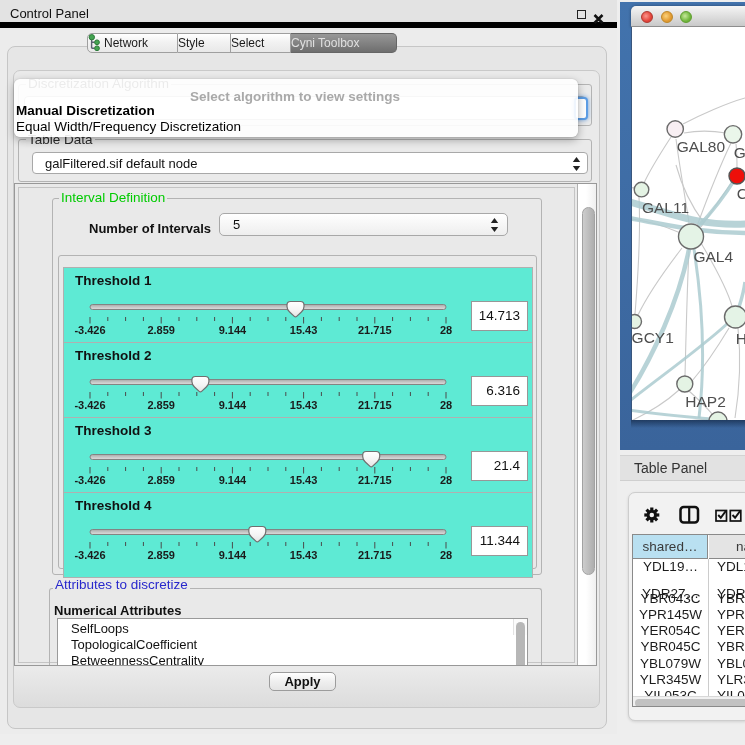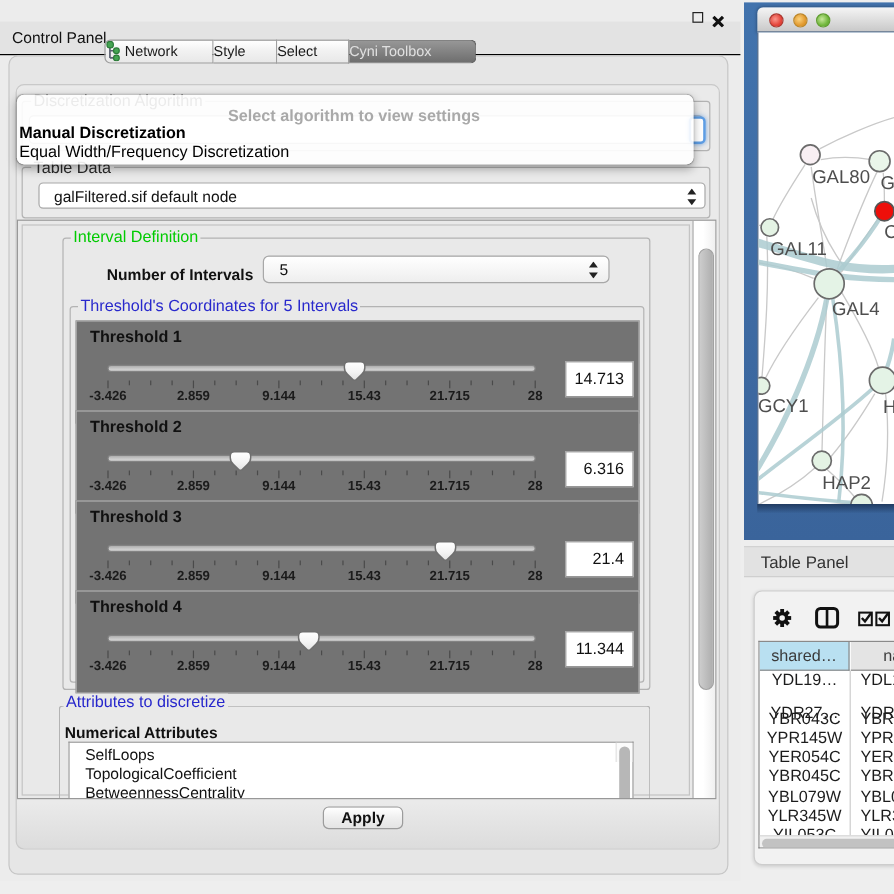--- a/index.html
+++ b/index.html
@@ -2,43 +2,43 @@
 <html><head><meta charset="utf-8">
 <style>
 *{margin:0;padding:0;box-sizing:border-box}
 html,body{width:745px;height:745px;overflow:hidden;background:#eeeeee;
  font-family:"Liberation Sans",sans-serif;-webkit-font-smoothing:antialiased;position:relative}
 .abs{position:absolute}
 
 #cp{position:absolute;left:0;top:0;width:617px;height:734px;background:#ececec}
 #outerp{position:absolute;left:7px;top:46px;width:600px;height:683px;background:#e6e6e6;
  border:1px solid #c6c6c6;border-radius:8px}
-#cptitle{position:absolute;left:0;top:18px;width:100%;height:28px;background:#e3e3e3;
- border-bottom:1px solid #000000;font-size:13px;color:#111;line-height:28px;padding-left:10px}
+#cptitle{position:absolute;left:0;top:0;width:100%;height:28px;background:#e3e3e3;
+ border-bottom:6px solid #000000;font-size:13px;color:#111;line-height:28px;padding-left:10px}
 #flo{position:absolute;left:577px;top:10px;width:9px;height:9px;border:1.5px solid #222}
 #clo{position:absolute;left:593px;top:10px;width:11px;height:10px}
 
 
 .seg{position:absolute;display:flex;height:20px}
 .seg div{height:20px;line-height:19px;text-align:left;font-size:12px;color:#1a1a1a;
  background:linear-gradient(#ffffff,#f2f2f2 45%,#e8e8e8);border:1px solid #9f9f9f;border-left:none}
 .seg div:first-child{border-left:1px solid #9f9f9f;border-radius:5px 0 0 5px}
 .seg div:last-child{border-radius:0 5px 5px 0}
 .seg div.sel{background:linear-gradient(#979797,#6e6e6e);color:#e0e0e0;border-color:#666}
 
 #page{position:absolute;left:13px;top:70px;width:587px;height:638px;border:1px solid #c9c9c9;
  border-radius:7px;background:linear-gradient(#eaeaea 0 94%,#dcdcdc)}
 
 .grp{position:absolute;border:1px solid #b3b3b3;border-radius:3px}
 .gtitle{position:absolute;font-size:13.5px;background:#e9e9e9;padding:0 2px;line-height:14px;white-space:nowrap}
 
 .combo{position:absolute;background:#fff;border:1px solid #a8a8a8;border-radius:4px;
  font-size:13px;color:#111;white-space:nowrap}
 
-.thp{position:absolute;left:63px;width:470px;height:86px;border:1px solid #b0b0b0;background:#737373}
+.thp{position:absolute;left:63px;width:470px;height:86px;border:1px solid #b0b0b0;background:#5eead4}
 .tht{position:absolute;left:11px;top:5px;font-size:13.5px;font-weight:bold;color:#111}
 .thv{position:absolute;left:407px;top:33px;width:57px;height:30px;background:#fff;border:1px solid #979797;
  font-size:13.5px;color:#111;text-align:right;line-height:28px;padding-right:7px}
 
 #lst{position:absolute;left:57px;top:618px;width:471px;height:47px;background:#fff;
  border:1px solid #9a9a9a;border-bottom:none;font-size:13px;color:#111}
 #lst div{padding-left:13px;height:16px;line-height:16px}
 #lstsb{position:absolute;right:0;top:0;width:14px;height:47px;background:#fbfbfb;border-left:1px solid #e2e2e2}
 #lstsb i{position:absolute;left:2px;top:3px;width:9px;height:60px;background:#b7b7b7;border-radius:5px}
 
@@ -143,21 +143,20 @@
    <div class="gtitle" style="left:59px;top:191px;color:#00cb00">Interval Definition</div>
    <div class="abs" style="left:89px;top:221px;font-size:13px;font-weight:bold;color:#111">Number of Intervals</div>
    <div class="combo" style="left:219px;top:213px;width:289px;height:23px;line-height:22px;padding-left:13px;
      background:linear-gradient(#ffffff,#eeeeee);border-radius:5px">5
      <svg class="abs" style="right:8px;top:4px" width="9" height="14" viewBox="0 0 9 14">
        <path d="M4.5 0 L8.2 5 H0.8 Z" fill="#222"></path>
             <path d="M4.5 14 L8.2 9 H0.8 Z" fill="#222"></path>
           </svg>
    </div>
    <div class="grp" style="left:58px;top:255px;width:479px;height:314px"></div>
-   <div class="gtitle" style="left:65px;top:248px;color:#2828cc">Threshold's Coordinates for 5 Intervals</div>
 
 <div class="thp" style="top:267px">
  <div class="tht">Threshold 1</div>
  <svg width="470" height="44" style="position:absolute;left:0;top:27px;overflow:visible">
             <defs></defs>
             <rect x="26" y="9.5" width="356" height="5" rx="2.5" fill="url(#trk)" stroke="#838383" stroke-width="1"></rect>
             <path d="M26.0 22V28.5 M43.8 22V26 M61.6 22V26 M79.4 22V26 M97.2 22V28.5 M115.0 22V26 M132.8 22V26 M150.6 22V26 M168.4 22V28.5 M186.2 22V26 M204.0 22V26 M221.8 22V26 M239.6 22V28.5 M257.4 22V26 M275.2 22V26 M293.0 22V26 M310.8 22V28.5 M328.6 22V26 M346.4 22V26 M364.2 22V26 M382.0 22V28.5" stroke="#4a4a4a" stroke-width="1" fill="none"></path>
             <text x="26.0" y="38.5" text-anchor="middle" font-size="11" font-weight="bold" fill="#1b1b1b">-3.426</text>
             <text x="97.2" y="38.5" text-anchor="middle" font-size="11" font-weight="bold" fill="#1b1b1b">2.859</text>
             <text x="168.4" y="38.5" text-anchor="middle" font-size="11" font-weight="bold" fill="#1b1b1b">9.144</text>

